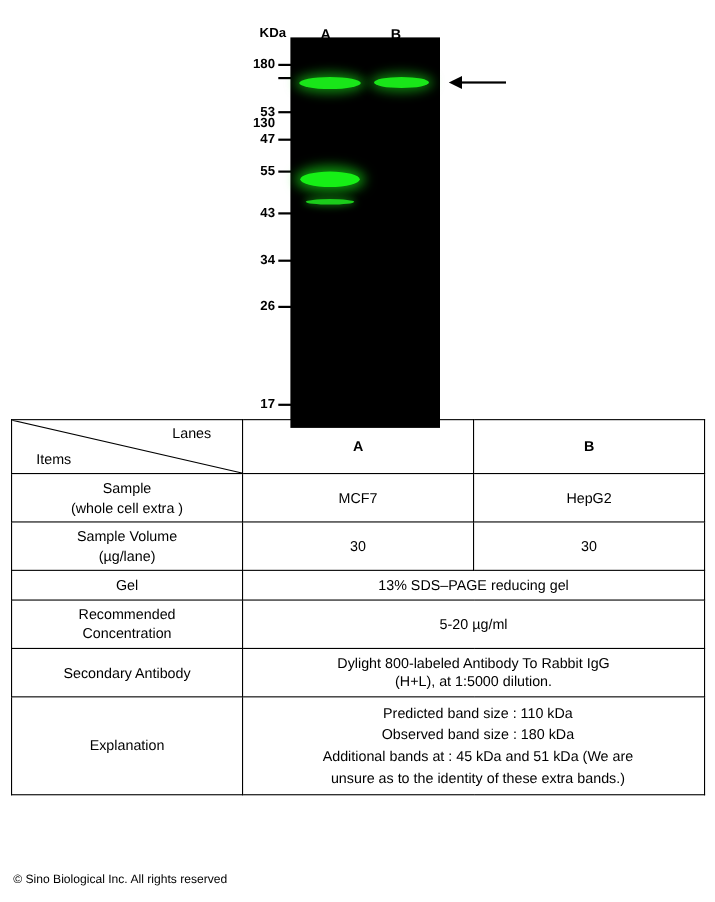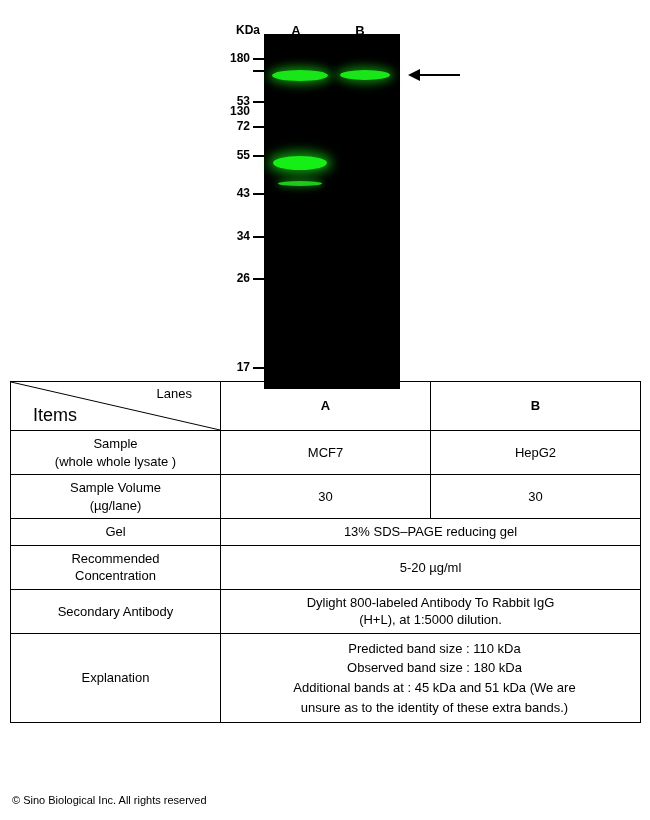--- a/index.html
+++ b/index.html
@@ -162,21 +162,21 @@
   .corner-cell .lanes-word {
     position: absolute;
     right: 28px;
     top: 3px;
     font-size: 13px;
   }
   .corner-cell .items-word {
     position: absolute;
     left: 22px;
     bottom: 3px;
-    font-size: 18px;
+    font-size: 13px;
   }
   .bold {
     font-weight: bold;
   }
   .rowlabel {
     font-weight: normal;
   }
   .explanation-cell {
     text-align: left;
     padding-left: 14px !important;
@@ -205,21 +205,21 @@
 
   <div class="marker" style="left:214px; top:35px;">180</div>
   <div class="marker-tick" style="left:253px; top:42px;"></div>
 
   <div class="marker" style="left:214px; top:47px;margin-top:41px;">130</div>
   <div class="marker-tick" style="left:253px; top:54px;"></div>
 
   <div class="marker" style="left:214px; top:78px;">53</div>
   <div class="marker-tick" style="left:253px; top:85px;"></div>
 
-  <div class="marker" style="left:214px; top:103px;">72</div>
+  <div class="marker" style="left:214px; top:103px;">47</div>
   <div class="marker-tick" style="left:253px; top:110px;"></div>
 
   <div class="marker" style="left:214px; top:132px;">55</div>
   <div class="marker-tick" style="left:253px; top:139px;"></div>
 
   <div class="marker" style="left:214px; top:170px;">43</div>
   <div class="marker-tick" style="left:253px; top:177px;"></div>
 
   <div class="marker" style="left:214px; top:213px;">34</div>
   <div class="marker-tick" style="left:253px; top:220px;"></div>
@@ -258,21 +258,21 @@
         <span class="lanes-word">Lanes</span>
         <span class="items-word">Items</span>
       </td>
       <td class="bold">A</td>
       <td class="bold">B</td>
     </tr>
 
     <tr>
       <td class="rowlabel">
         <div>Sample</div>
-        <div>(whole whole lysate )</div>
+        <div>(whole cell extra )</div>
       </td>
       <td>MCF7</td>
       <td>HepG2</td>
     </tr>
 
     <tr>
       <td class="rowlabel">
         <div>Sample Volume</div>
         <div>(µg/lane)</div>
       </td>

